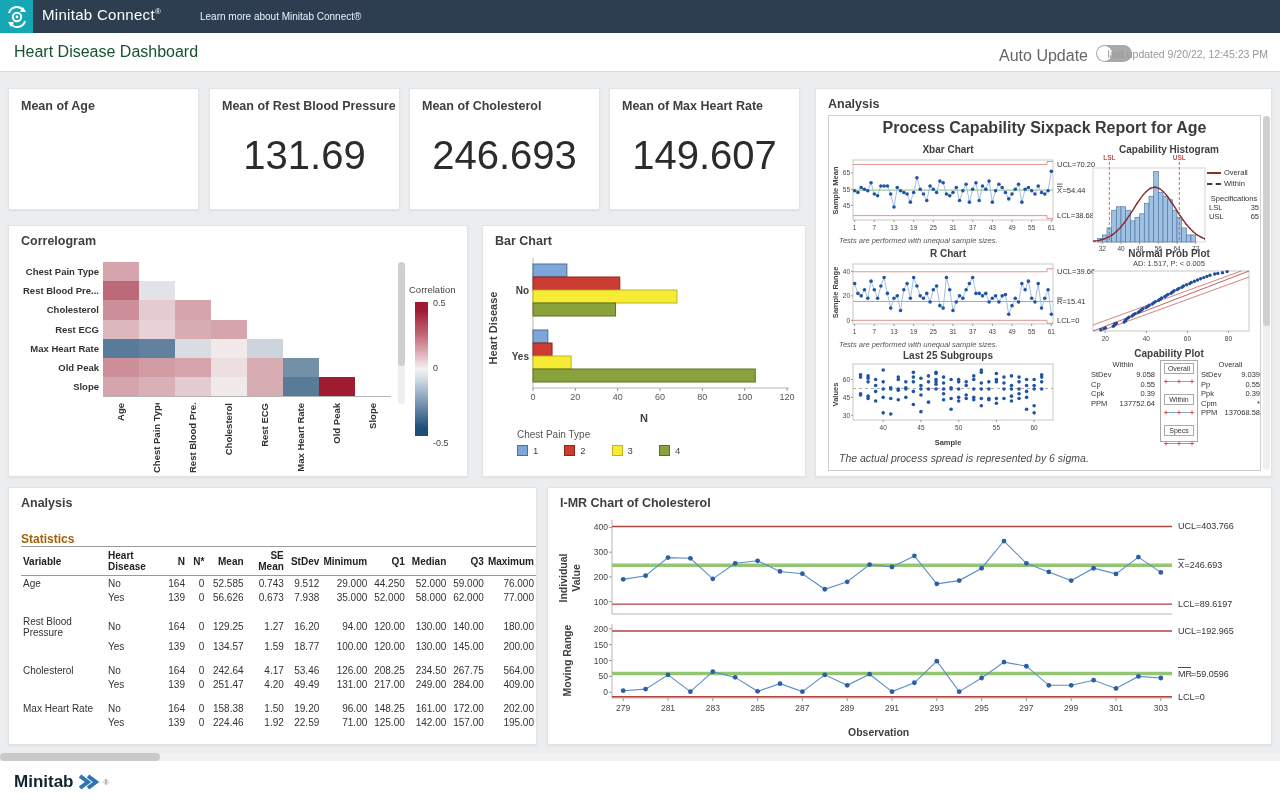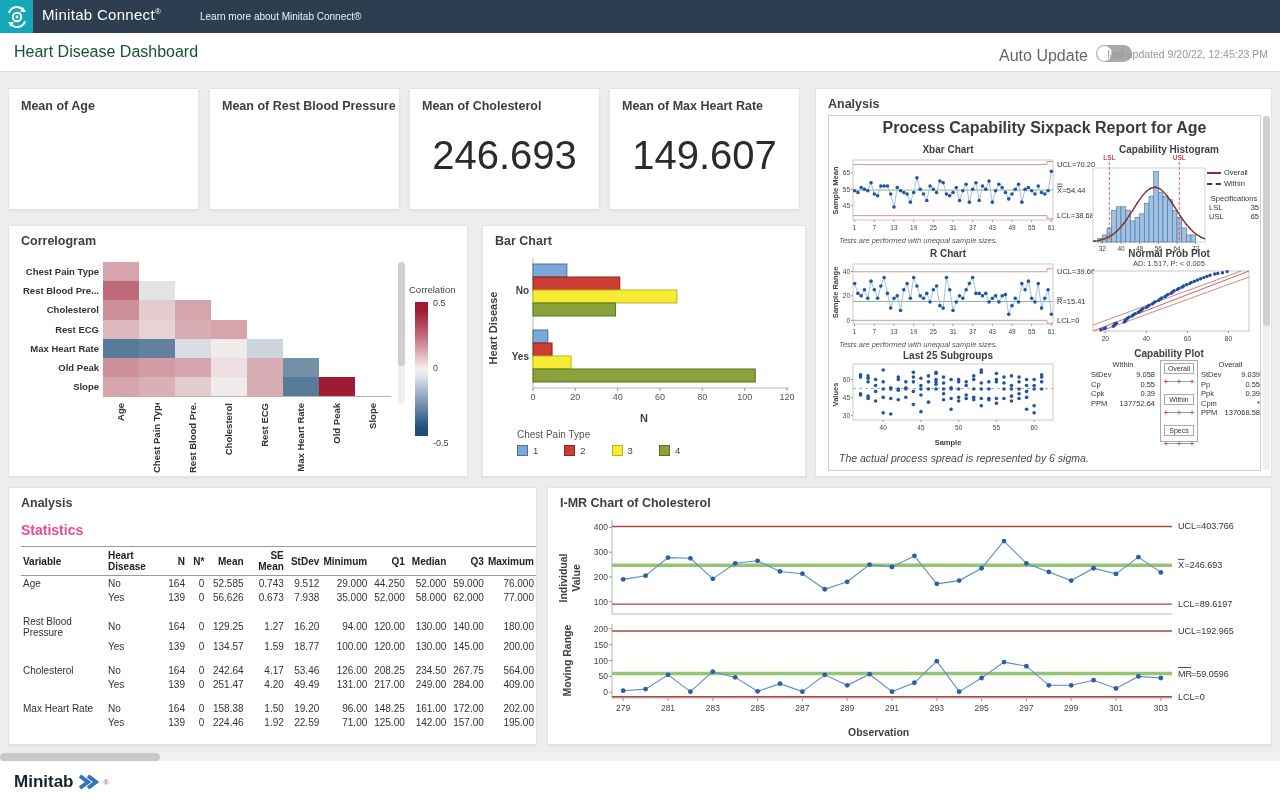--- a/index.html
+++ b/index.html
@@ -57,21 +57,21 @@
   #cp-center { position:absolute; left:331px; top:244px; width:38px; height:82px; border:1px solid #aaa; background:#fff; }
   #cp-center .bx { margin:0 3px; border:1px solid #aaa; font-size:7px; text-align:center; color:#333; line-height:10px; height:11px; margin-top:2px; }
   
   #bar-ylab { font-size:11px; font-weight:bold; color:#3f3f3f; }
   #bar-xlab { position:absolute; left:0; width:100%; text-align:center; font-size:11px; font-weight:bold; color:#3f3f3f; }
   #bar-legend-title { position:absolute; left:34px; top:203px; font-size:10px; color:#555; }
   #bar-legend { position:absolute; left:34px; top:219px; display:flex; gap:26px; font-size:9.5px; color:#444; }
   #bar-legend .it { display:flex; align-items:center; gap:5px; }
   #bar-legend .sw { width:11px; height:11px; border:1px solid #888; }
   
-  #stats-sub { position:absolute; left:12px; top:34px; font-size:14px; font-weight:bold; color:#ec4899; }
+  #stats-sub { position:absolute; left:12px; top:44px; font-size:12px; font-weight:bold; color:#a16207; }
   #stats-table { position:absolute; left:12px; top:58px; border-collapse:collapse; font-size:10px; color:#333; table-layout:fixed; }
   #stats-table th { font-weight:bold; color:#222; border-top:1px solid #9a9a9a; border-bottom:1px solid #9a9a9a; padding:3px 2px; }
   #stats-table td { padding:1.5px 2px; }
   #stats-table .l { text-align:left; } #stats-table .rgt { text-align:right; }
   
   .imr-ylab { font-size:10.5px; font-weight:bold; color:#3f3f3f; line-height:13px; }
   #imr-xlab { position:absolute; left:300px; top:238px; font-size:10.5px; font-weight:bold; color:#3f3f3f; }
   
   #hscroll { position:absolute; left:0; top:753px; width:1280px; height:8px; background:#f2f2f2; }
   #hscroll .thumb { position:absolute; left:0; top:0; width:160px; height:8px; background:#c9c9c9; border-radius:4px; }
@@ -105,20 +105,21 @@
       <div class="knob"></div>
     </div>
   <div id="last-updated">last updated 9/20/22, 12:45:23 PM</div>
 </div>
 
 <div class="panel" style="left:8px;top:88px;width:191px;height:122px;">
   <div class="kpi-label">Mean of Age</div>
 </div>
 <div class="panel" style="left:209px;top:88px;width:191px;height:122px;">
   <div class="kpi-label">Mean of Rest Blood Pressure</div>
+  <div class="kpi-value">131.69</div>
 </div>
 <div class="panel" style="left:409px;top:88px;width:191px;height:122px;">
   <div class="kpi-label">Mean of Cholesterol</div>
   <div class="kpi-value">246.693</div>
 </div>
 <div class="panel" style="left:609px;top:88px;width:191px;height:122px;">
   <div class="kpi-label">Mean of Max Heart Rate</div>
   <div class="kpi-value">149.607</div>
 </div>
 

